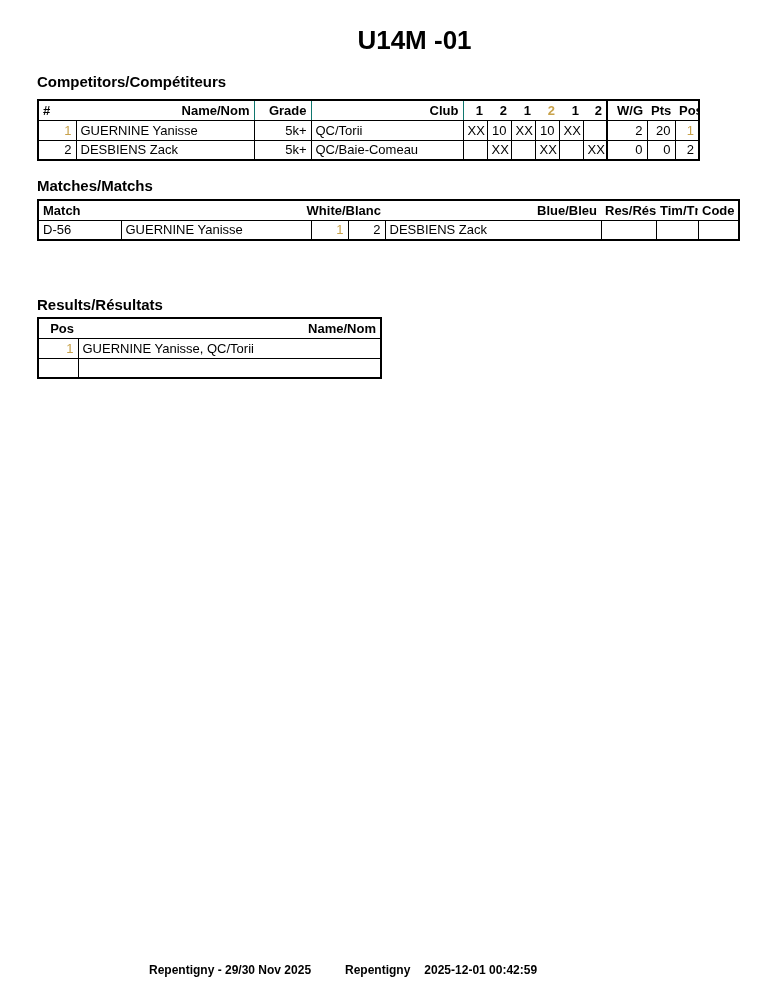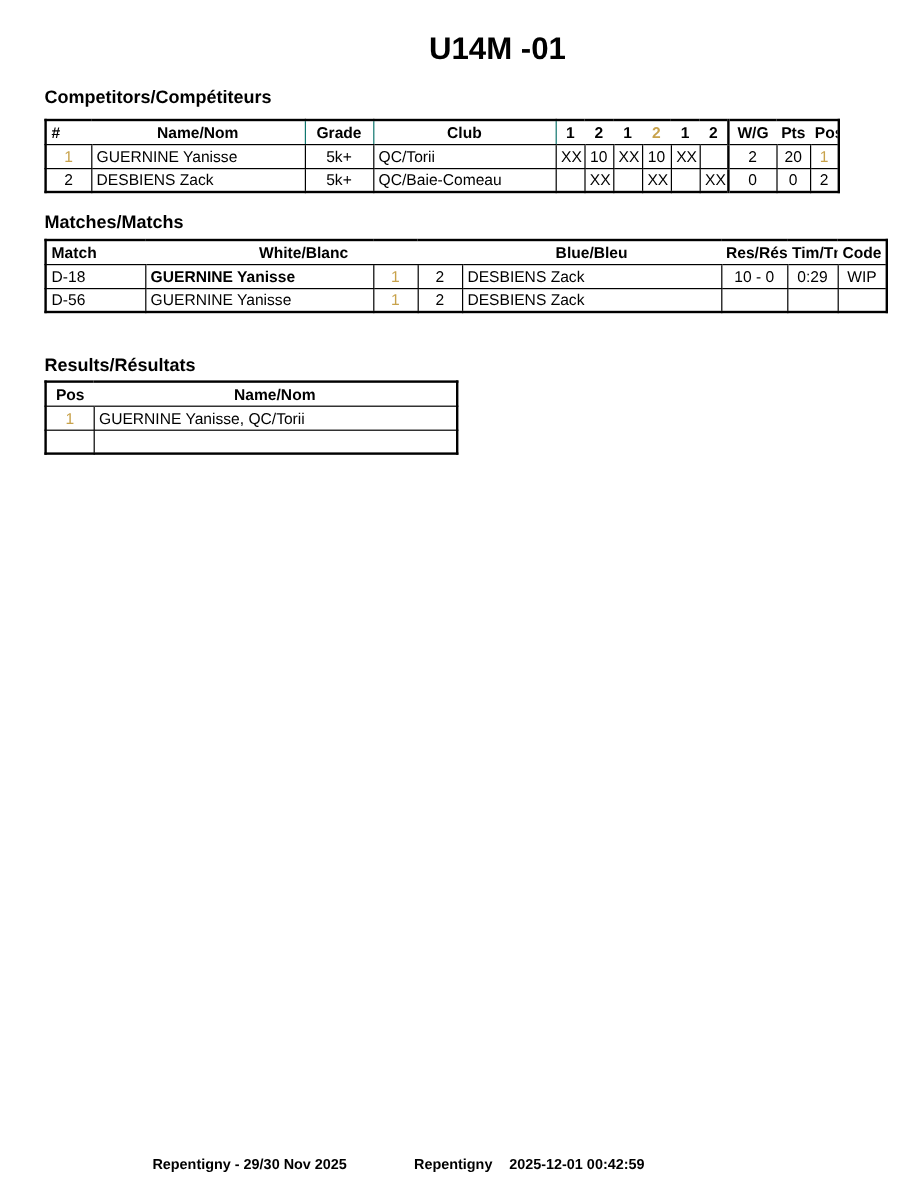--- a/index.html
+++ b/index.html
@@ -20,21 +20,21 @@
   table.tbl { border:2px solid #000; background:#fff; }
   .tbl tr { height:20px; }
   .tbl th, .tbl td {
     font-size:13px; padding:0 4px; overflow:hidden; white-space:nowrap;
     vertical-align:middle;
   }
   .tbl td { border:1px solid #000; }
   .tbl th { font-weight:bold; border:none; border-bottom:1px solid #000; }
   th.hsep { border-left:1px solid #0f766e; }
   .thick  { border-left:2px solid #000 !important; }
-  .c { text-align:center; }
+  .c { text-align:right; }
   .l { text-align:left; }
   .pad8 { padding-left:8px; }
   .gold { color:#C8A24B; }
   .bold { font-weight:bold; }
   .footer-text { position:absolute; font-size:12px; font-weight:bold; white-space:pre; }
   .gap { display:inline-block; width:14px; }
 </style>
 </head>
 <body>
 
@@ -123,30 +123,20 @@
   <tbody>
       <tr>
     <th class="l">Match</th>
     <th class="c" colspan="3">White/Blanc</th>
     <th class="c">Blue/Bleu</th>
     <th class="c">Res/Rés</th>
     <th class="c">Tim/Tmp</th>
     <th class="c">Code</th>
   </tr>
   <tr>
-    <td class="l">D-18</td>
-    <td class="l pad8 bold">GUERNINE Yanisse</td>
-    <td class="c gold">1</td>
-    <td class="c">2</td>
-    <td class="l pad8">DESBIENS Zack</td>
-    <td class="c">10 - 0</td>
-    <td class="c"><span>0:29</span><span class="gold"></span></td>
-    <td class="c">WIP</td>
-  </tr>
-  <tr>
     <td class="l">D-56</td>
     <td class="l pad8">GUERNINE Yanisse</td>
     <td class="c gold">1</td>
     <td class="c">2</td>
     <td class="l pad8">DESBIENS Zack</td>
     <td class="c"></td>
     <td class="c"><span></span><span class="gold"></span></td>
     <td class="c"></td>
   </tr>
 </tbody>
@@ -168,14 +158,14 @@
     <td class="c gold">1</td>
     <td class="l pad8">GUERNINE Yanisse, QC/Torii</td>
   </tr>
   <tr>
     <td class="c"></td>
     <td class="l pad8"></td>
   </tr>
 </tbody>
   </table>
 
-<div class="footer-text" style="top:963px;left:92px;padding-left:35px;">Repentigny - 29/30 Nov 2025</div>
+<div class="footer-text" style="top:963px;left:114px;padding-left:35px;">Repentigny - 29/30 Nov 2025</div>
 <div class="footer-text" style="top:963px;left:345px;"><span>Repentigny</span><span class="gap"></span><span>2025-12-01 00:42:59</span></div>
 
 </body></html>

